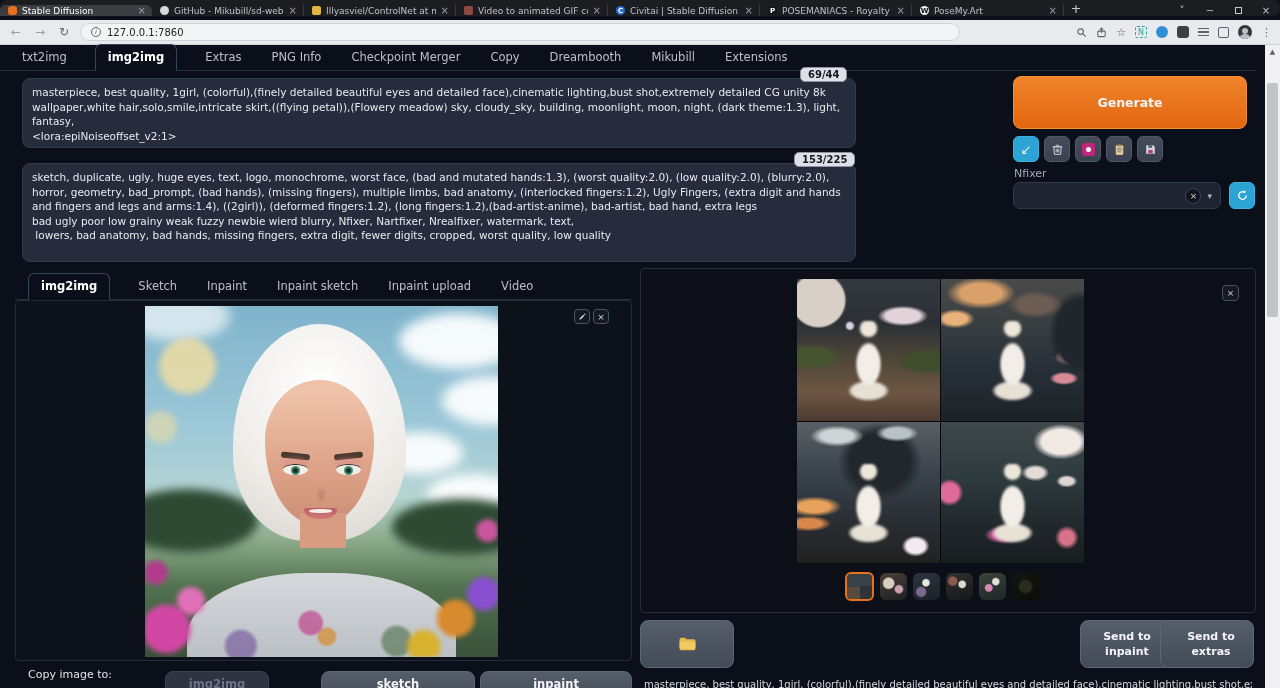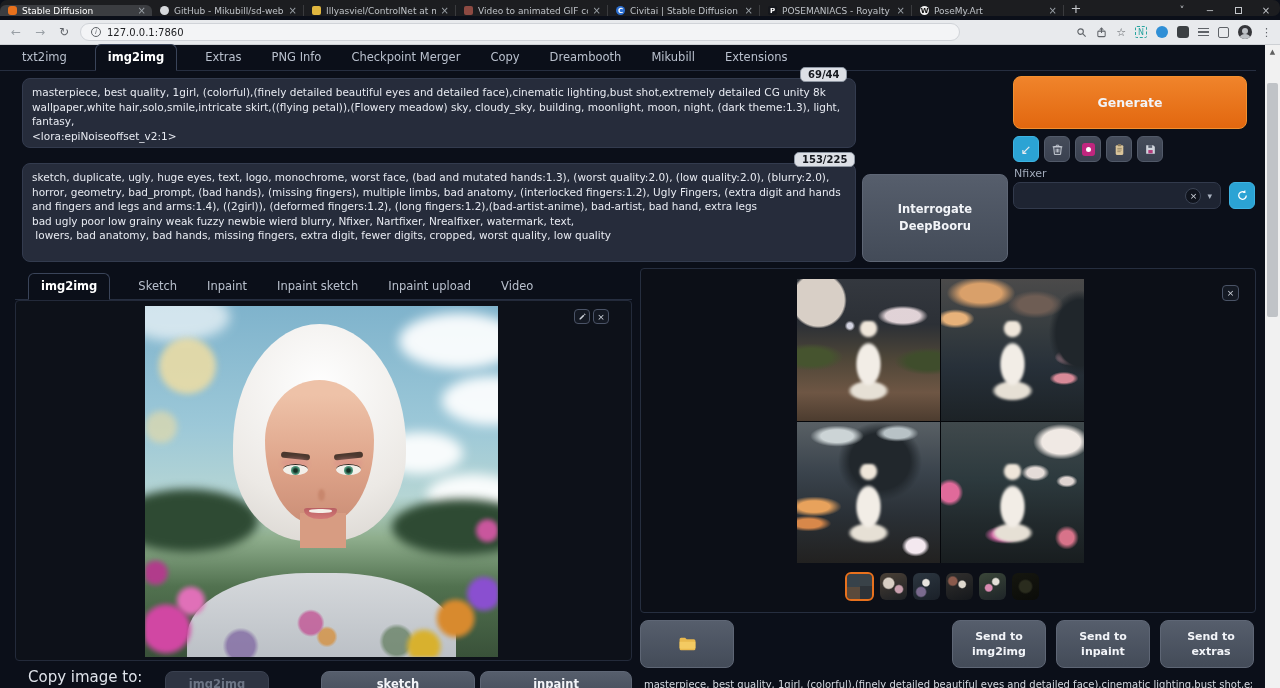--- a/index.html
+++ b/index.html
@@ -105,21 +105,21 @@
      radial-gradient(circle at 13% 84%, #e070b8 0 2.5%, transparent 4%),
      radial-gradient(circle at 3% 76%, #b13c8b 0 2%, transparent 3.5%),
      radial-gradient(circle at 88% 89%, #d88a2e 0 3.5%, transparent 5%),
      radial-gradient(circle at 79% 97%, #d8b12e 0 3%, transparent 4.5%),
      radial-gradient(circle at 96% 82%, #8a4fd0 0 3%, transparent 4.5%),
      radial-gradient(circle at 97% 64%, #c9569d 0 2%, transparent 3.5%);
      filter:blur(1.5px); }
   .img-edit { position:absolute; left:574px; top:309px; display:flex; gap:3px; z-index:4; }
   .mini-btn { width:16px; height:15px; border-radius:4px; border:1px solid #4a5366; background:rgba(22,27,38,.85); color:#cfd4dc; font-size:9px; display:flex; align-items:center; justify-content:center; }
 
-  .copy-row-label { position:absolute; left:28px; top:668px; color:#dfe3ea; font-size:15px; }
+  .copy-row-label { position:absolute; left:28px; top:668px; color:#dfe3ea; font-size:11px; }
   .copy-btn { position:absolute; top:671px; height:30px; background:linear-gradient(180deg,#565e6c,#434b58); border:1px solid #5e6675; border-radius:8px 8px 0 0; color:#f2f4f8; font-size:11.5px; font-weight:600; display:flex; align-items:flex-start; justify-content:center; padding-top:5px; }
   .copy-btn.dim { background:#2e3442; border-color:#3a4150; color:#6d7585; }
 
   
   .gallery-panel { position:absolute; left:640px; top:268px; width:616px; height:345px; background:#0c0f17; border:1px solid #262e3f; border-radius:4px; }
   .grid2x2 { position:absolute; left:797px; top:279px; width:287px; height:284px; display:grid; grid-template-columns:1fr 1fr; grid-template-rows:1fr 1fr; gap:1px; background:#05070b; }
   .q { position:relative; overflow:hidden; }
   .q::before { content:''; position:absolute; left:28%; top:30%; width:44%; height:58%; filter:blur(1px); background:
      radial-gradient(circle at 50% 9%, #efe6da 0 9%, transparent 12%),
      radial-gradient(ellipse 26% 34% at 50% 52%, #f2ede6 0 68%, transparent 80%),
@@ -271,21 +271,20 @@
 
   <textarea class="ta" id="prompt-ta" spellcheck="false" style="">masterpiece, best quality, 1girl, (colorful),(finely detailed beautiful eyes and detailed face),cinematic lighting,bust shot,extremely detailed CG unity 8k wallpaper,white hair,solo,smile,intricate skirt,((flying petal)),(Flowery meadow) sky, cloudy_sky, building, moonlight, moon, night, (dark theme:1.3), light, fantasy,
 &lt;lora:epiNoiseoffset_v2:1&gt;</textarea>
   <span class="counter" id="counter-pos">69/44</span>
 
   <textarea class="ta" id="negative-ta" spellcheck="false" style="">sketch, duplicate, ugly, huge eyes, text, logo, monochrome, worst face, (bad and mutated hands:1.3), (worst quality:2.0), (low quality:2.0), (blurry:2.0), horror, geometry, bad_prompt, (bad hands), (missing fingers), multiple limbs, bad anatomy, (interlocked fingers:1.2), Ugly Fingers, (extra digit and hands and fingers and legs and arms:1.4), ((2girl)), (deformed fingers:1.2), (long fingers:1.2),(bad-artist-anime), bad-artist, bad hand, extra legs
 bad ugly poor low grainy weak fuzzy newbie wierd blurry, Nfixer, Nartfixer, Nrealfixer, watermark, text,
  lowers, bad anatomy, bad hands, missing fingers, extra digit, fewer digits, cropped, worst quality, low quality</textarea>
   <span class="counter" id="counter-neg">153/225</span>
 
-  <div class="gbtn" id="interrogate-db">Interrogate DeepBooru</div>
   <div class="gbtn" id="generate-btn">Generate</div>
 
   <div class="tool-row">
     <div class="tbtn blue">
         <span>↙</span>
       </div>
     <div class="tbtn">
       <svg width="13" height="13" viewBox="0 0 24 24">
           <path d="M5 7h14l-1.3 14H6.3L5 7z" fill="none" stroke="#cfd4dc" stroke-width="1.8"></path>
           <path d="M3 7h18M9 7l1-3h4l1 3M9.5 10.5v7M12 10.5v7M14.5 10.5v7" stroke="#cfd4dc" stroke-width="1.6" fill="none"></path>
@@ -392,22 +391,21 @@
     <div class="thumb t5"></div>
     <div class="thumb t6"></div>
   </div>
 
   <div class="act-btn" style="left:640px;">
     <svg width="19" height="16" viewBox="0 0 24 20">
         <path d="M2 4a2 2 0 0 1 2-2h5l2 2h9a2 2 0 0 1 2 2v10a2 2 0 0 1-2 2H4a2 2 0 0 1-2-2V4z" fill="#e9b94e"></path>
         <path d="M2 7h20v7a2 2 0 0 1-2 2H4a2 2 0 0 1-2-2V7z" fill="#f3ca62"></path>
       </svg>
   </div>
-  <div class="act-btn" style="left:952px;">Send to img2img</div>
-  <div class="act-btn" style="left:1056px;">Send to inpaint</div>
+  <div class="act-btn" style="left:1080px;">Send to inpaint</div>
   <div class="act-btn" style="left:1160px;padding-left:16px;">Send to extras</div>
 
   <div class="info-text">masterpiece, best quality, 1girl, (colorful),(finely detailed beautiful eyes and detailed face),cinematic lighting,bust shot,extremely detailed CG</div>
 
   <div class="scrollbar">
     <div class="sb-up">▲</div>
     <div class="sb-thumb"></div>
   </div>
 
 </div>

